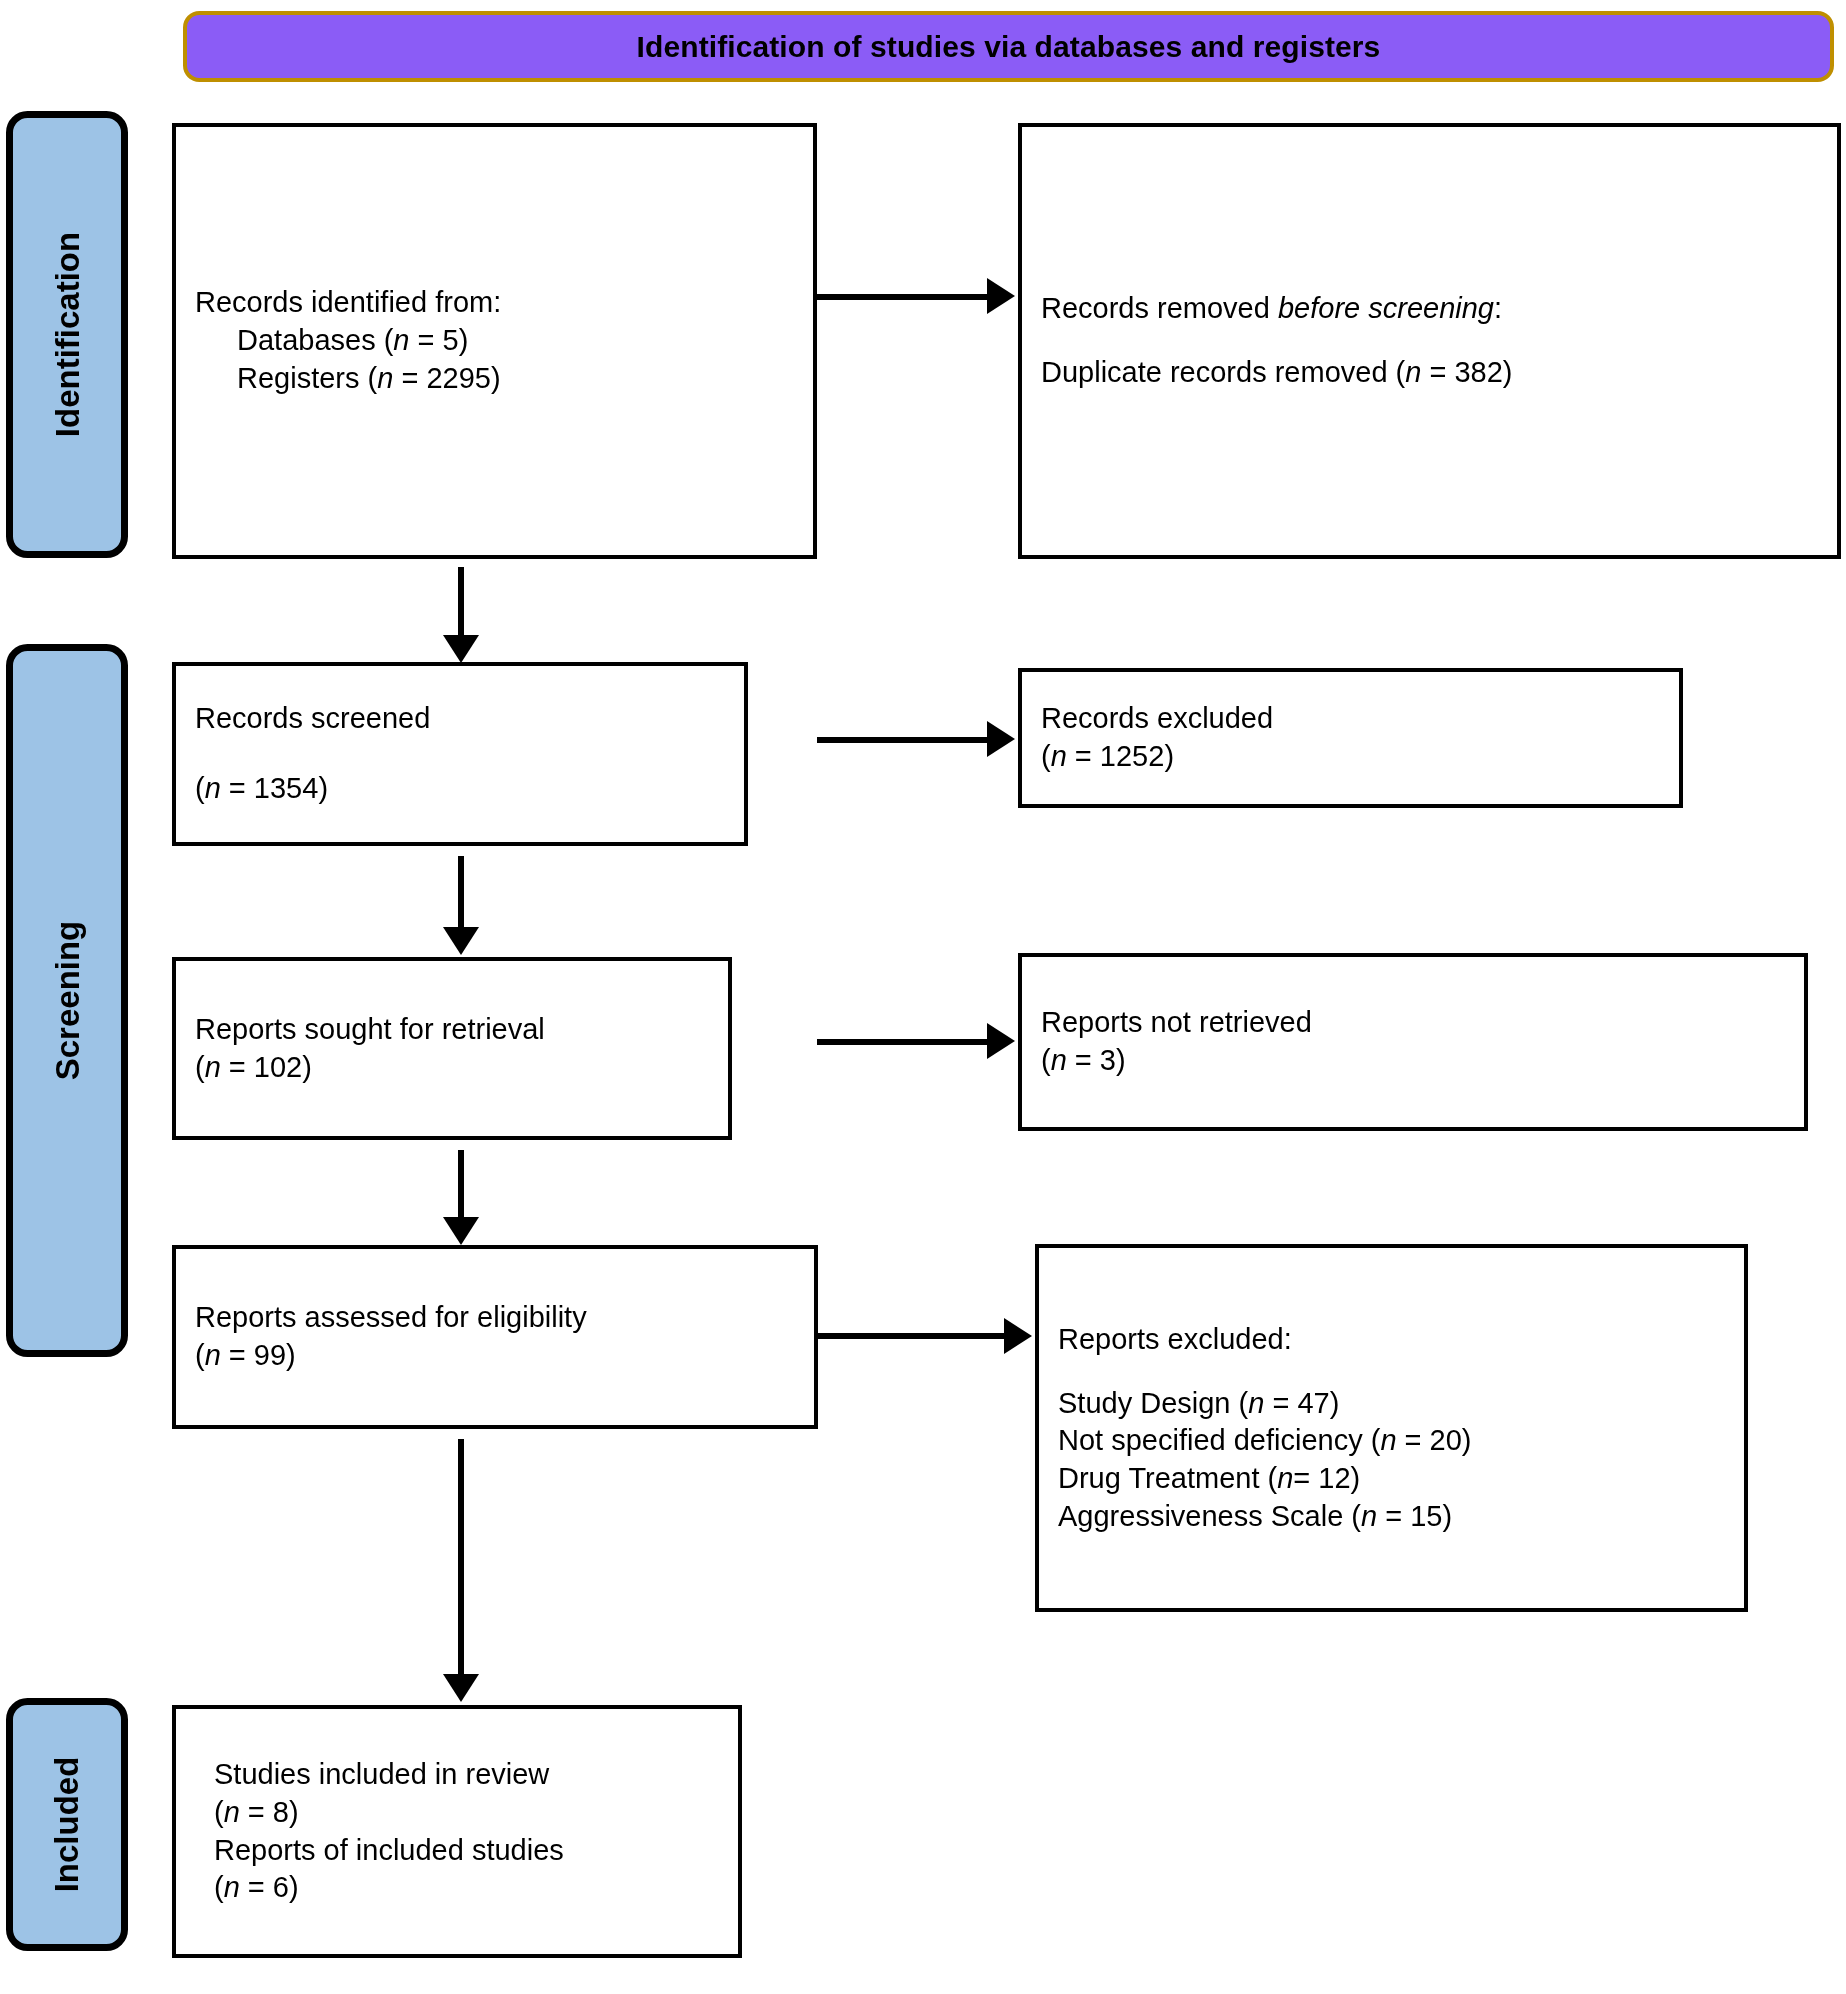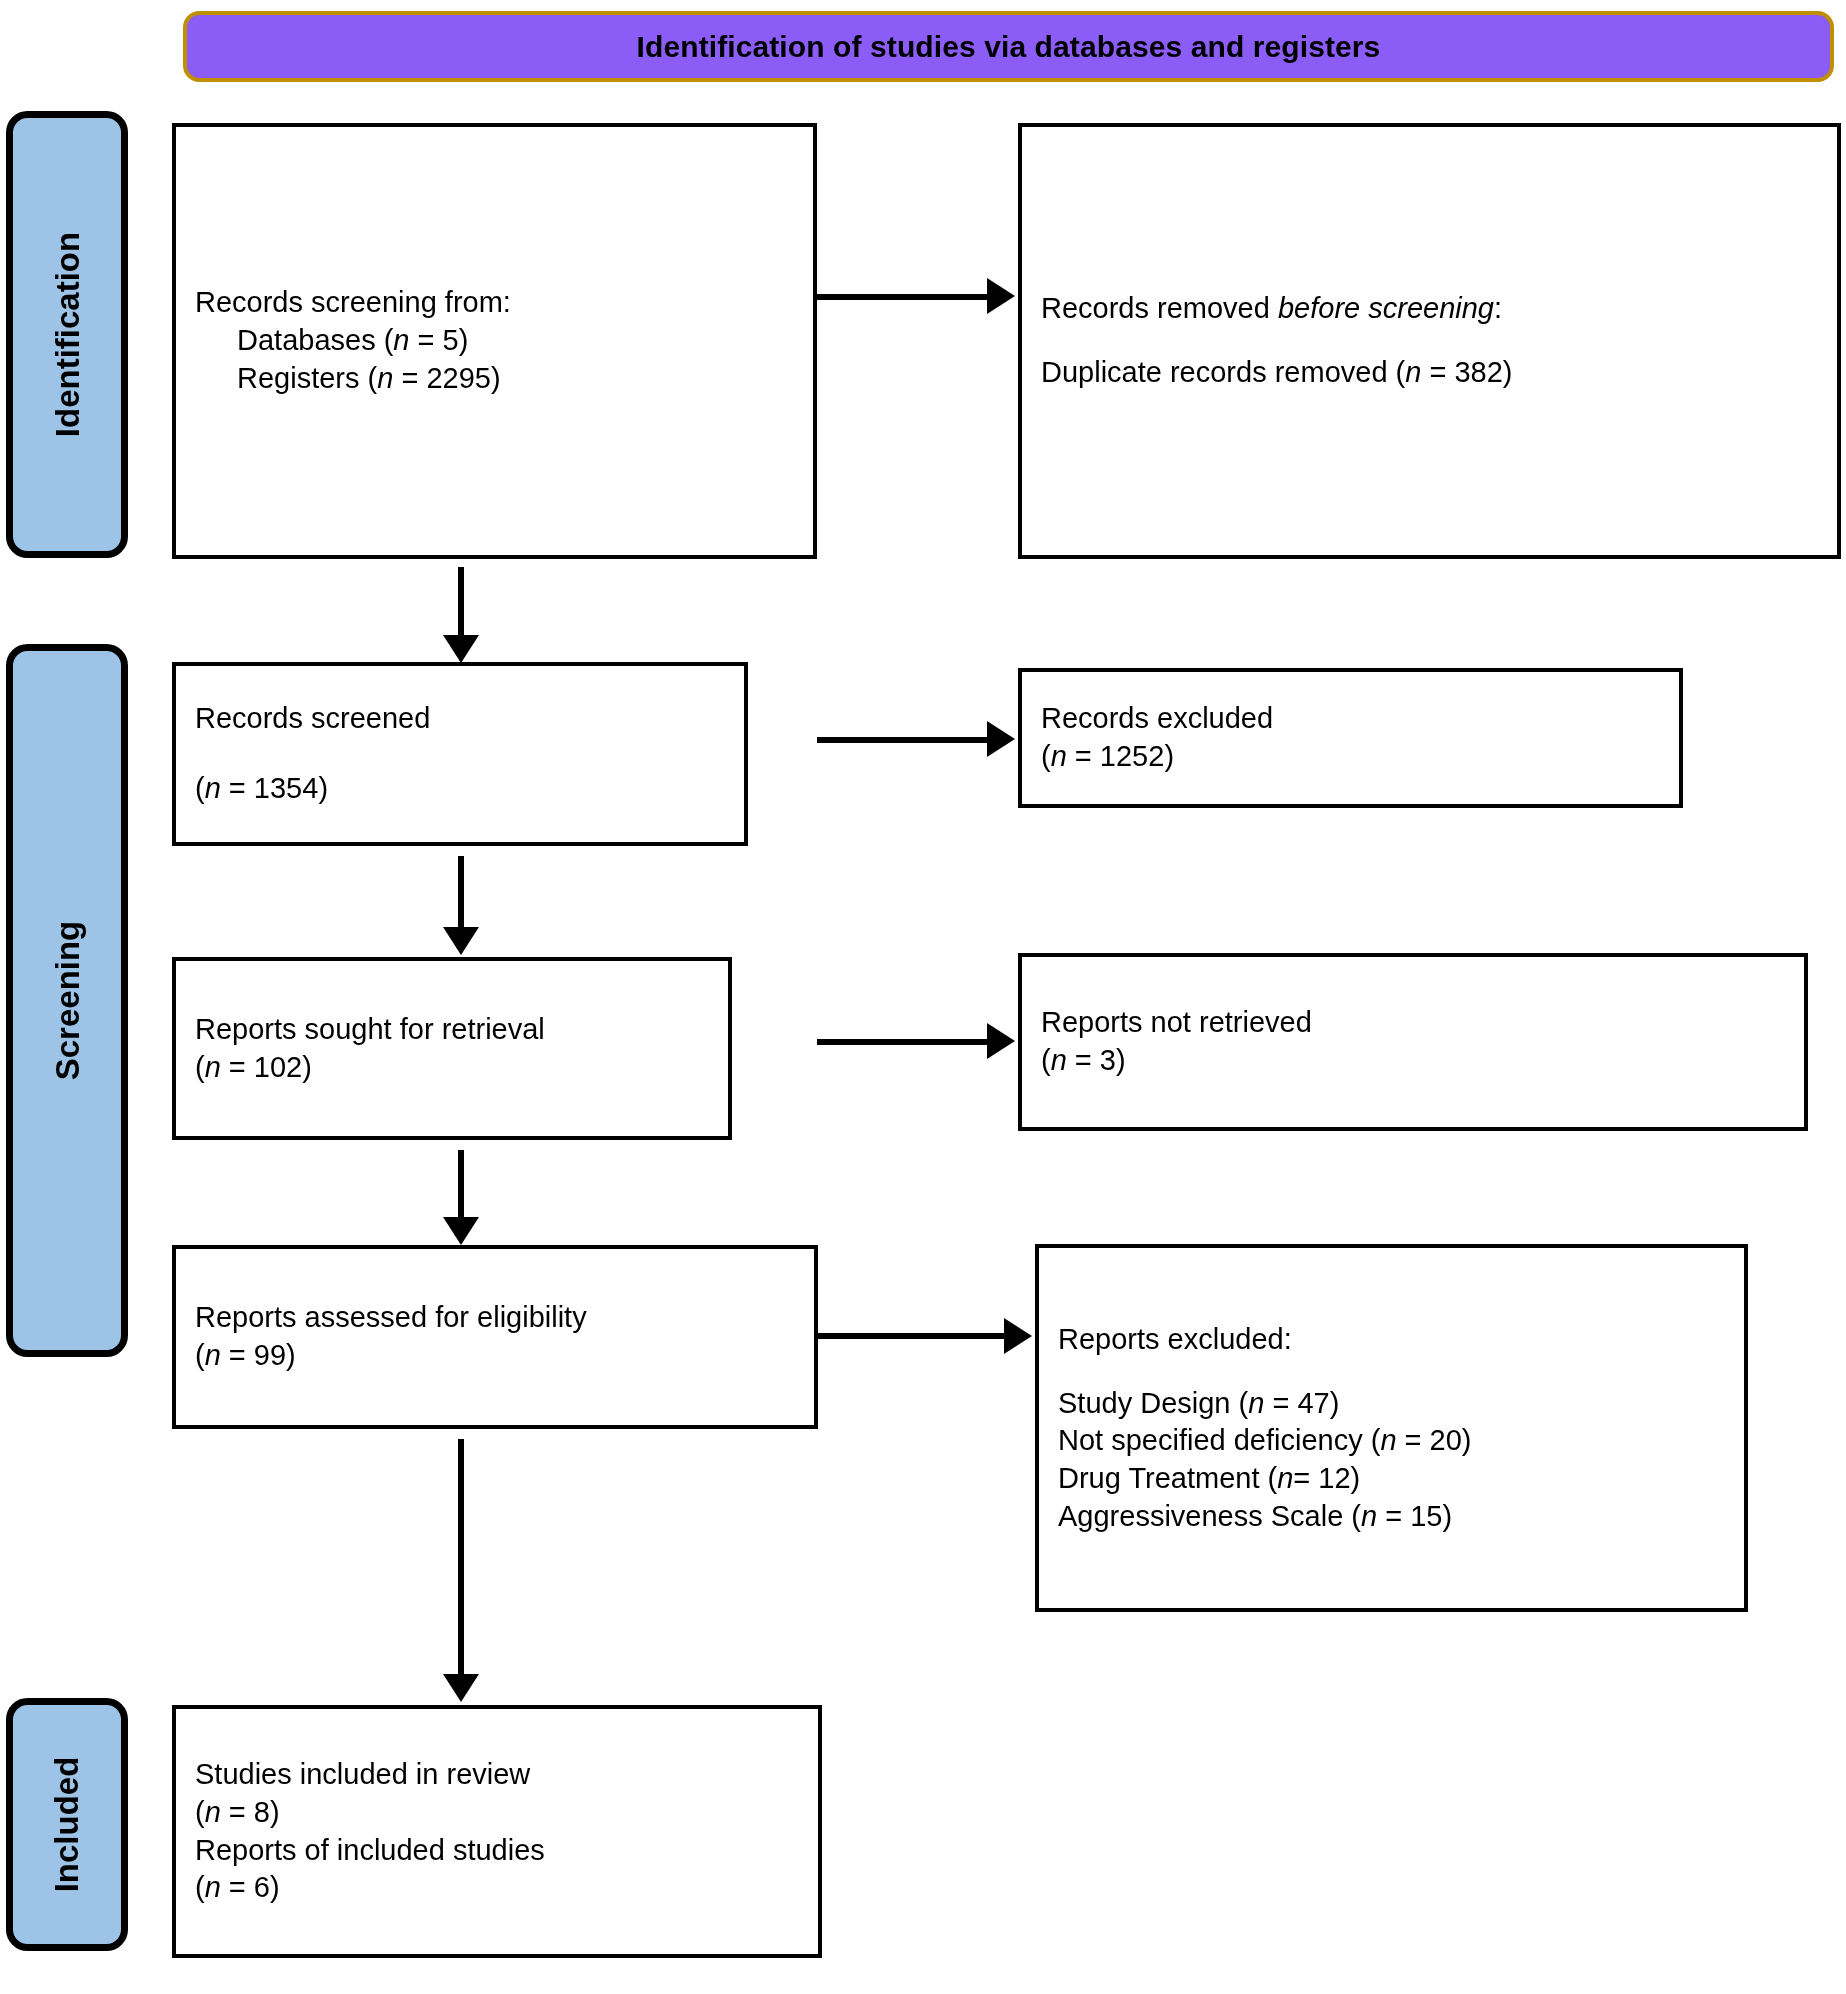--- a/index.html
+++ b/index.html
@@ -92,21 +92,21 @@
   .spacer-line { height: 26.5px; }
 
   #box-identified       { left: 172px;  top: 123px;  width: 645px; height: 436px; }
   #box-removed          { left: 1018px; top: 123px;  width: 823px; height: 436px; }
   #box-screened         { left: 172px;  top: 662px; width: 576px; height: 184px; gap: 32px; }
   #box-excluded         { left: 1018px; top: 668px; width: 665px; height: 140px; }
   #box-sought           { left: 172px;  top: 957px; width: 560px; height: 183px; }
   #box-not-retrieved    { left: 1018px; top: 953px; width: 790px; height: 178px; }
   #box-assessed         { left: 172px;  top: 1245px; width: 646px; height: 184px; }
   #box-reports-excluded { left: 1035px; top: 1244px; width: 713px; height: 368px; }
-  #box-included         { left: 172px;  top: 1705px; width: 650px; height: 253px; }
+  #box-included         { left: 172px;  top: 1705px; width: 570px; height: 253px; padding-left: 19px; }
 
   
   .conn { position: absolute; }
   .v-line {
     background: #000000;
     width: 5.7px;
   }
   .v-head {
     width: 0; height: 0;
     border-left: 18.3px solid transparent;
@@ -159,21 +159,21 @@
 
   <div class="stage" id="stage-screening">
     <span class="stage-label">Screening</span>
   </div>
 
   <div class="stage" id="stage-included">
     <span class="stage-label">Included</span>
   </div>
 
   <div class="box" id="box-identified">
-    <div class="box-text">Records screening from:</div>
+    <div class="box-text">Records identified from:</div>
     <div class="box-text indent"><span>Databases (</span><span class="it">n</span><span> = 5)</span></div>
     <div class="box-text indent"><span>Registers (</span><span class="it">n</span><span> = 2295)</span></div>
   </div>
 
   <div class="box" id="box-removed">
     <div class="box-text"><span>Records removed </span><span class="it">before screening</span><span>:</span></div>
     <div class="spacer-line"></div>
     <div class="box-text"><span>Duplicate records removed (</span><span class="it">n</span><span> = 382)</span></div>
   </div>
 

